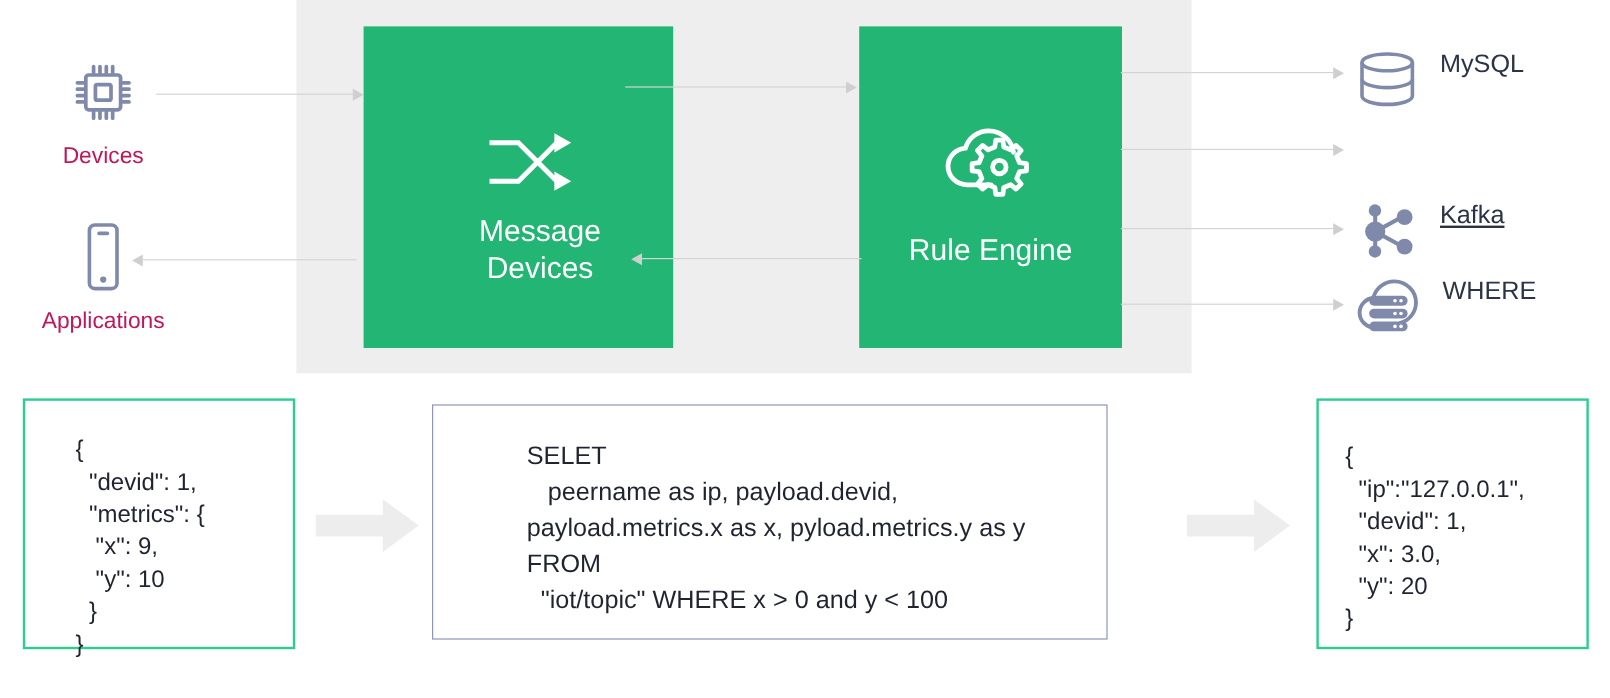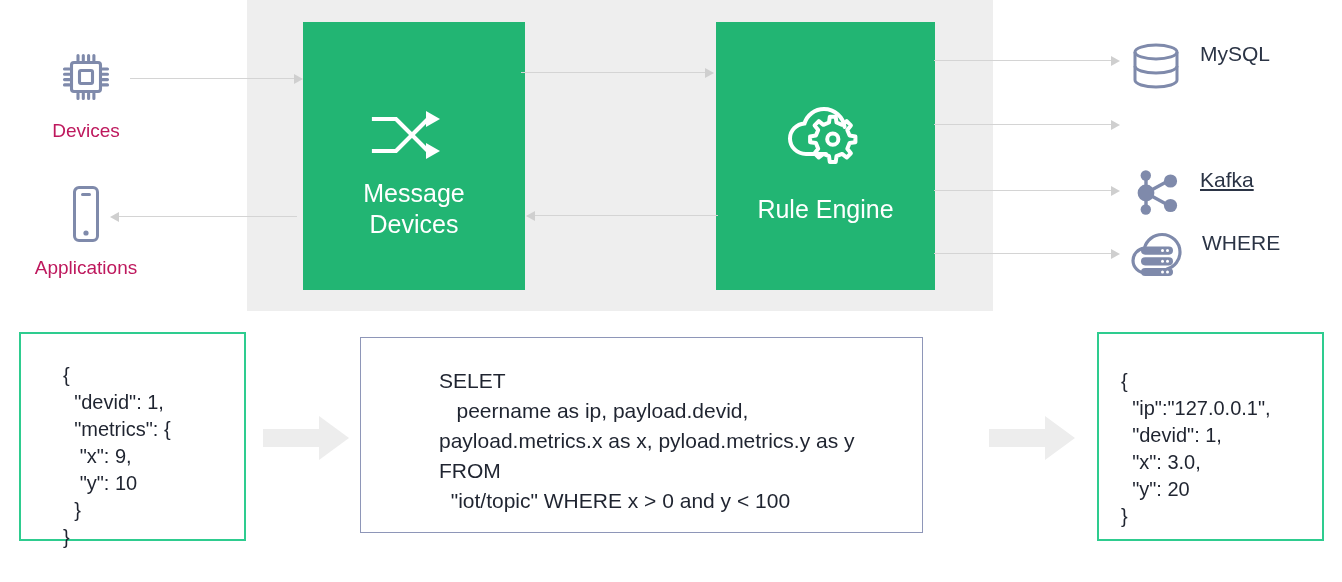--- a/index.html
+++ b/index.html
@@ -7,21 +7,21 @@
        font-family:"Liberation Sans","DejaVu Sans",sans-serif;
        color:#2b3445;-webkit-font-smoothing:antialiased;}
   .stage{position:absolute;left:0;top:0;width:1342px;height:582px;}
 
   
   .backdrop{position:absolute;left:247px;top:0;width:746px;height:311px;background:#eeeeee;}
 
   
   .gbox{position:absolute;background:#22b573;display:flex;flex-direction:column;
         align-items:center;justify-content:flex-start;}
-  #box-routing{left:303px;top:22px;width:222px;height:268px;}
+  #box-routing{left:303px;top:22px;width:222px;height:268px;padding-left:36px;}
   #box-rule{left:716px;top:22px;width:219px;height:268px;gap:16px;}
   .gbox .glyph{margin-top:82px;height:62px;display:flex;align-items:center;justify-content:center;}
   .gbox .blabel{margin-top:12px;color:#ffffff;font-size:25px;line-height:31px;text-align:center;font-weight:400;}
 
   
   .srcitem{position:absolute;display:flex;flex-direction:column;align-items:center;}
   #src-devices{left:26px;top:46px;width:120px;}
   #src-apps{left:24px;top:183px;width:124px;}
   .srcitem .slabel{margin-top:12px;font-size:19px;color:#be185d;white-space:nowrap;}
 

